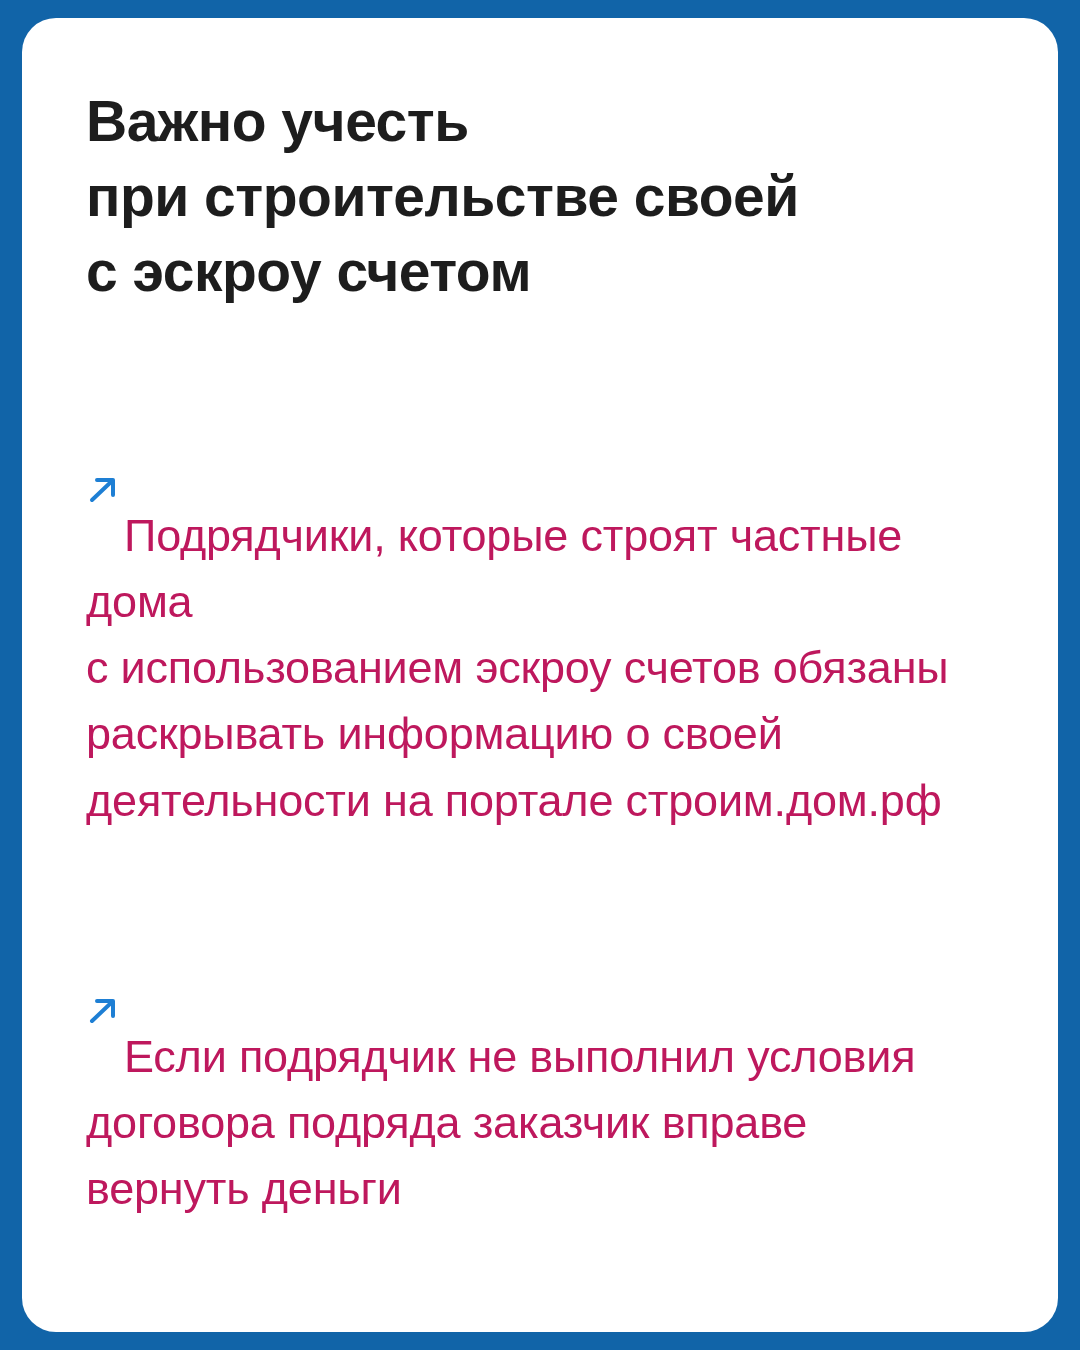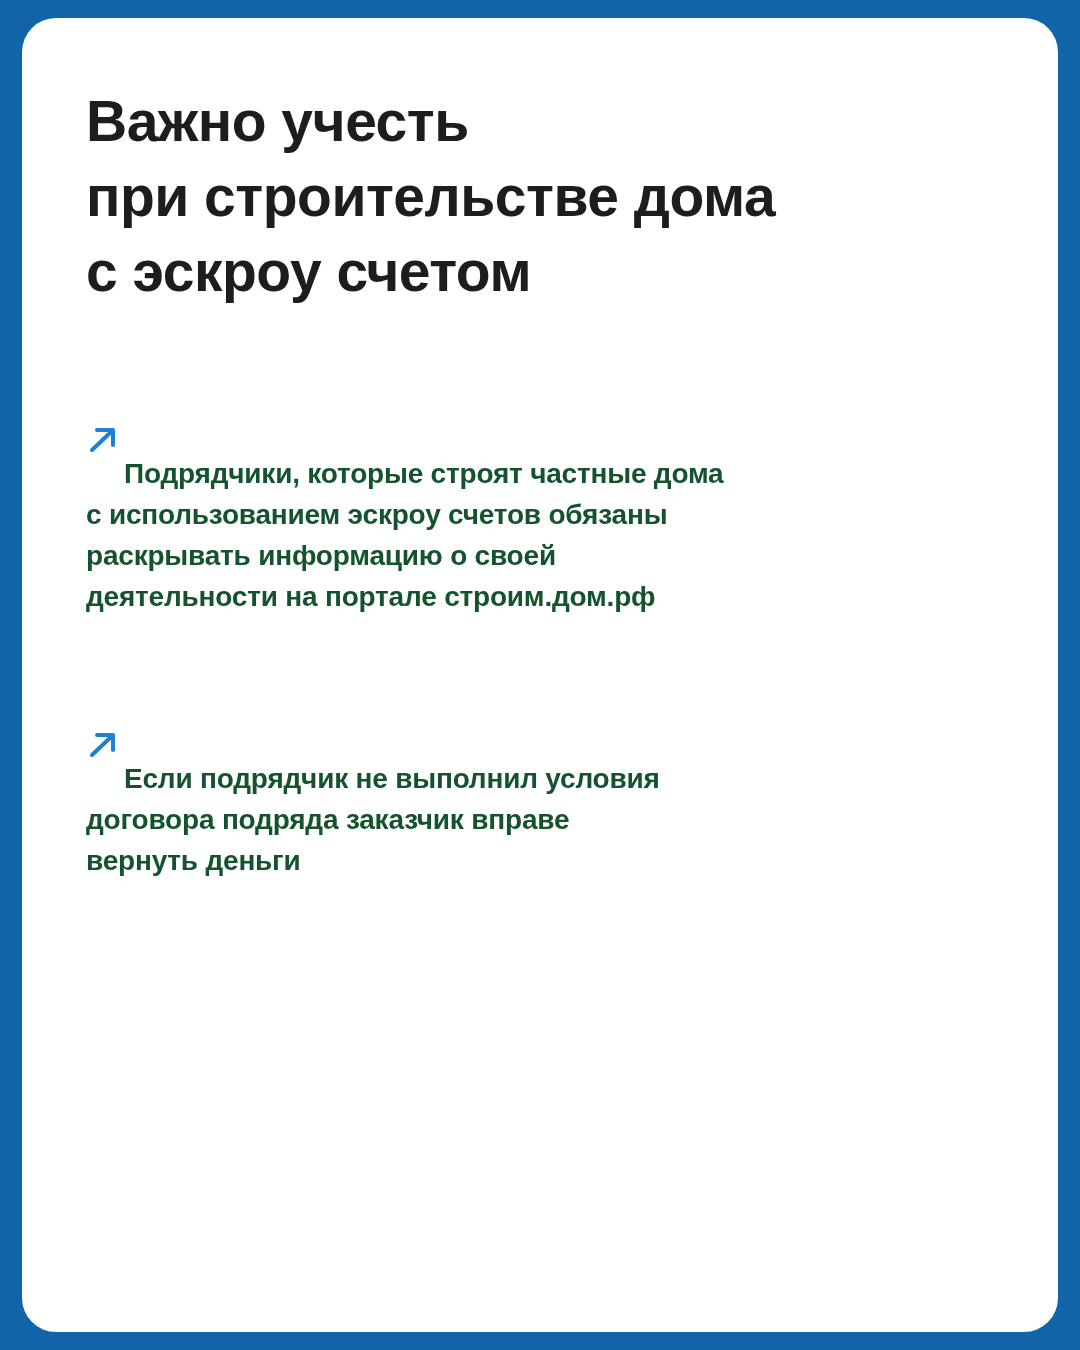--- a/index.html
+++ b/index.html
@@ -33,24 +33,24 @@
     margin: 0 0 34px 0;
     white-space: pre-line;
   }
   .list {
     margin: 0;
     padding: 0;
     list-style: none;
   }
   .item {
     display: block;
-    color: #14532d;
-    font-size: 28px;
+    color: #be185d;
+    font-size: 45px;
     line-height: 1.47;
-    font-weight: 700;
+    font-weight: 400;
     letter-spacing: -0.2px;
     margin-bottom: 31px;
     white-space: pre-line;
     text-indent: 0;
   }
   .item:last-child {
     margin-bottom: 10px;
   }
   .arrow-icon {
     display: inline-block;
@@ -65,21 +65,21 @@
   .item-text {
     display: inline;
   }
 </style>
 </head>
 <body>
 
 <div class="card">
 
   <h1 class="title">Важно учесть
-при строительстве дома
+при строительстве своей
 с эскроу счетом</h1>
 
   <ul class="list">
 
     <li class="item">
       <span class="arrow-icon">
         <svg width="34" height="30" viewBox="0 0 34 30" xmlns="http://www.w3.org/2000/svg">
           <g stroke="#1e7fd4" stroke-width="4" stroke-linecap="round" stroke-linejoin="round" fill="none">
             <line x1="6" y1="24" x2="26" y2="5"></line>
             <polyline points="11,4 27,4 27,19"></polyline>

